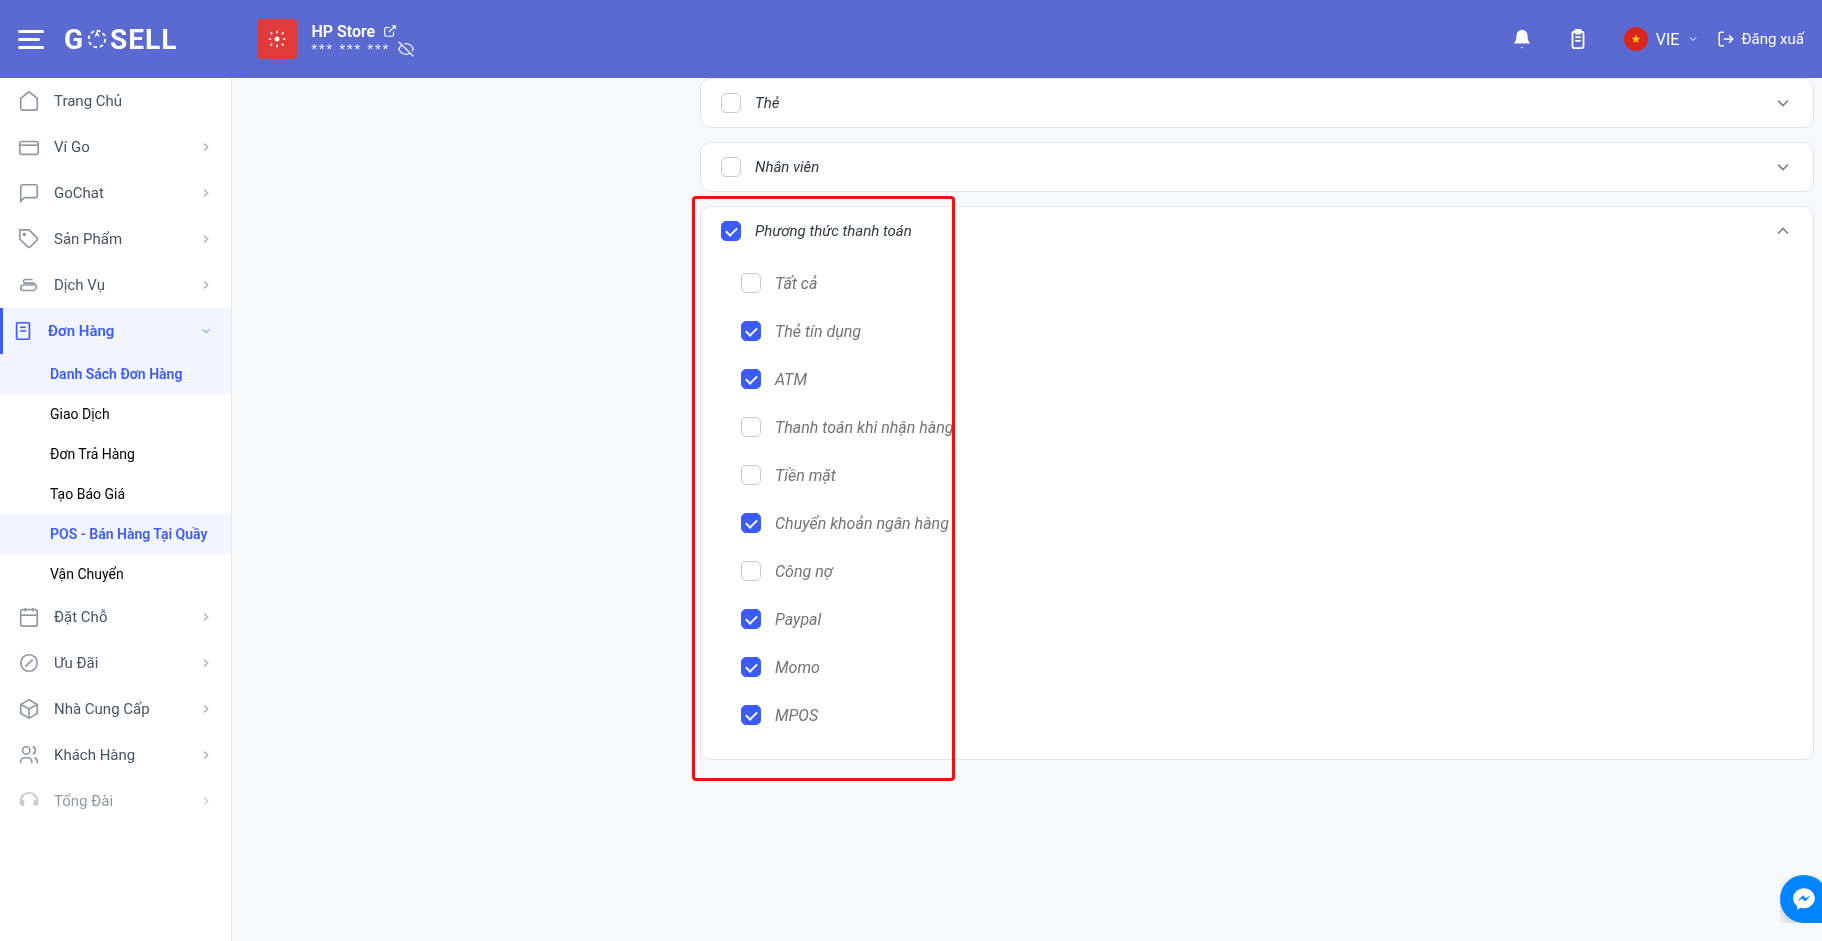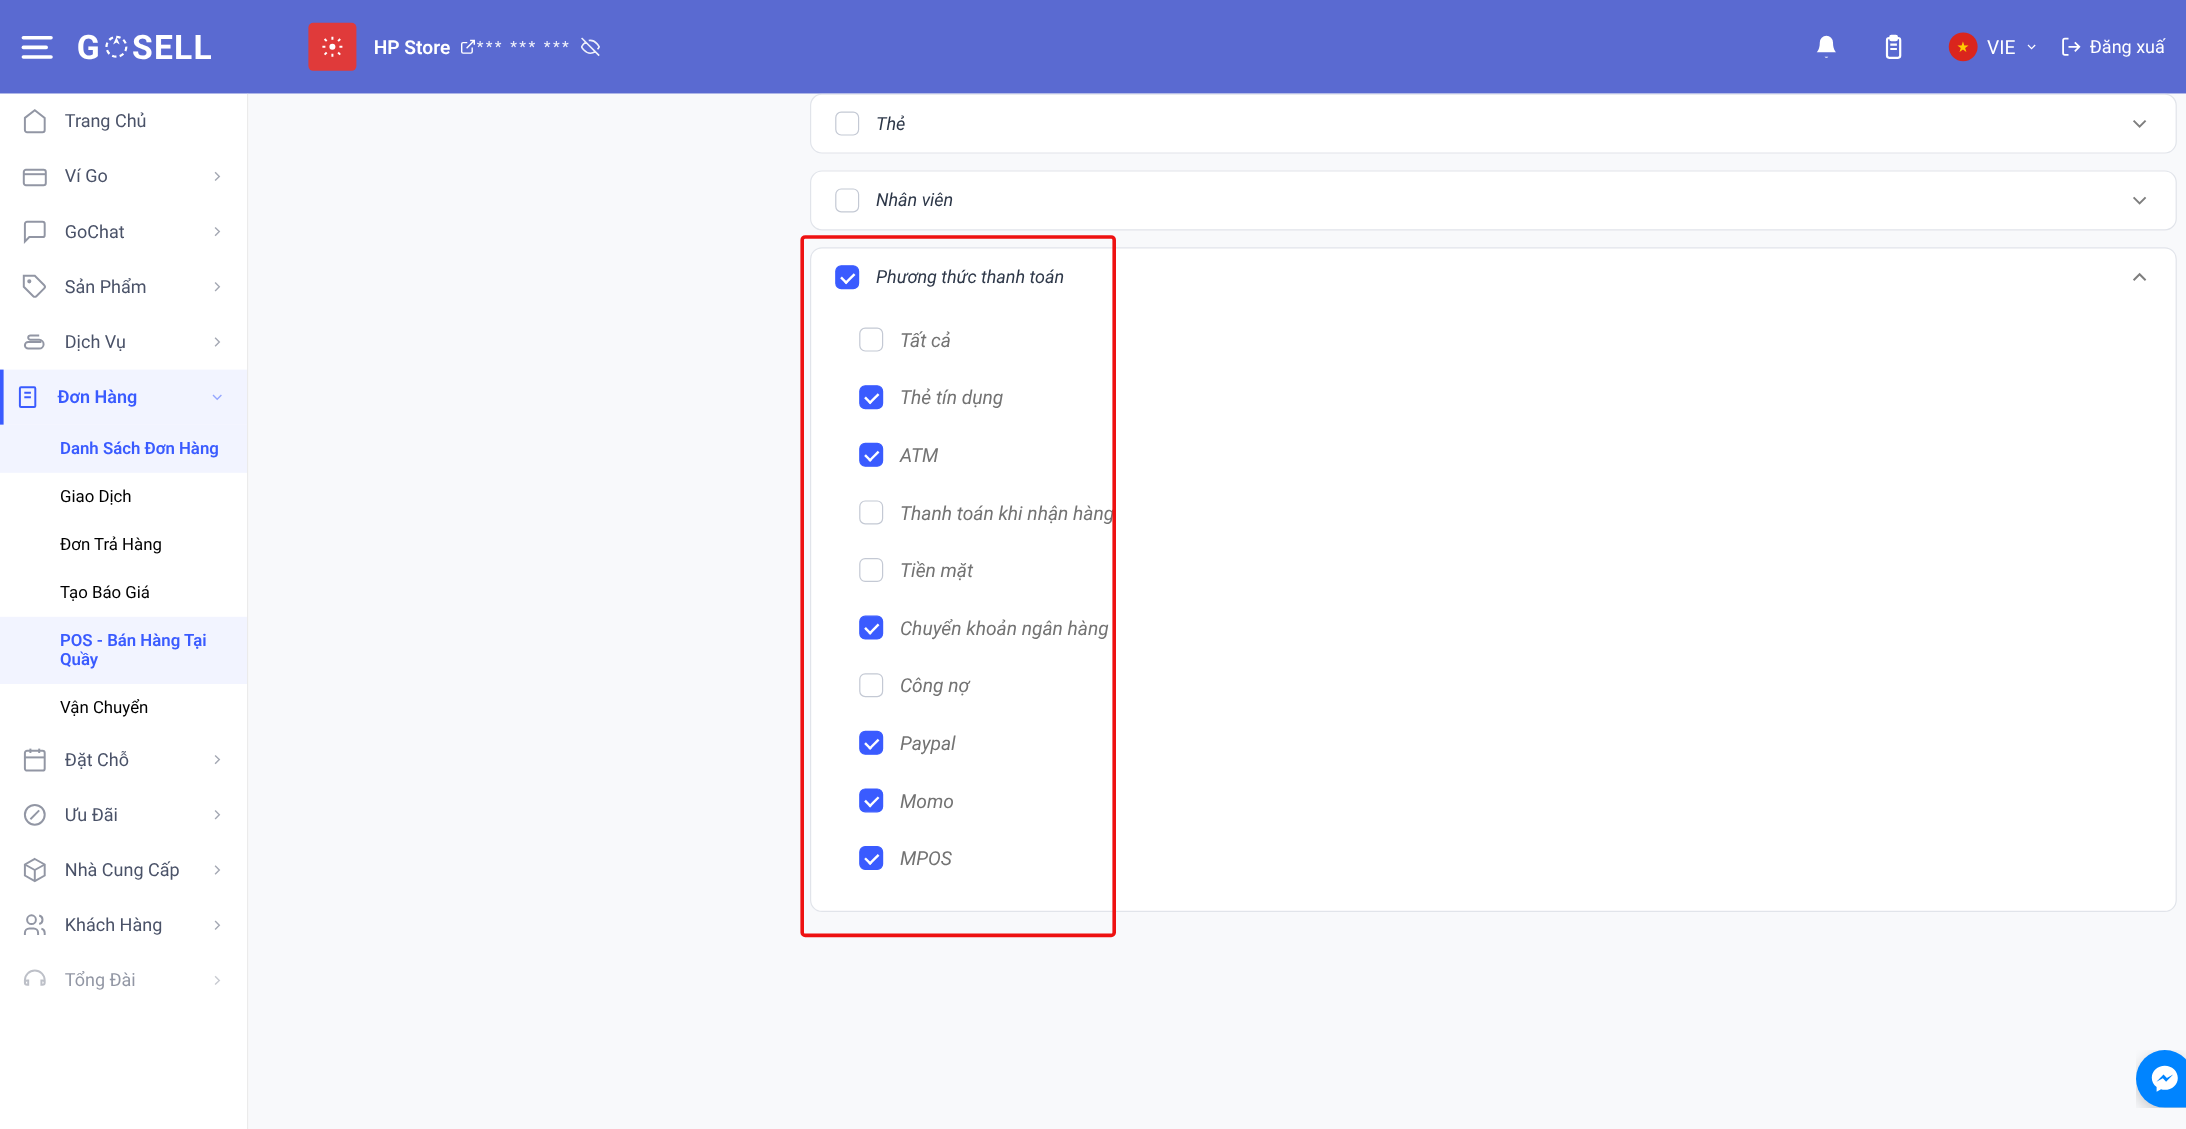--- a/index.html
+++ b/index.html
@@ -7,30 +7,30 @@
 .app { display: flex; flex-direction: column; height: 941px; width: 1822px; }
 .header { height: 78px; background: #5a6ad1; display: flex; align-items: center; padding: 0 18px; color: #fff; }
 .hamburger { width: 32px; height: 32px; display: flex; flex-direction: column; justify-content: center; gap: 5px; cursor: pointer; margin-right: 14px; }
 .hamburger span { height: 3px; background: #fff; border-radius: 2px; }
 .hamburger span:nth-child(1) { width: 26px; }
 .hamburger span:nth-child(2) { width: 22px; }
 .hamburger span:nth-child(3) { width: 26px; }
 .logo { font-size: 28px; font-weight: 700; letter-spacing: 1px; margin-right: 80px; display: flex; align-items: center; }
 .logo svg { margin: 0 2px; }
 .store-badge { width: 40px; height: 40px; background: #e03a3a; border-radius: 4px; display: flex; align-items: center; justify-content: center; margin-right: 14px; }
-.store-info { display: flex; flex-direction: row; }
+.store-info { display: flex; flex-direction: column; }
 .store-name { font-weight: 600; font-size: 16px; display: flex; align-items: center; gap: 8px; }
 .store-stars { font-size: 13px; letter-spacing: 2px; opacity: 0.9; display: flex; align-items: center; gap: 8px; }
 .header-spacer { flex: 1; }
 .header-icon { width: 40px; height: 40px; display: flex; align-items: center; justify-content: center; cursor: pointer; margin: 0 8px; }
 .lang { display: flex; align-items: center; gap: 8px; margin: 0 18px; cursor: pointer; }
 .flag { width: 24px; height: 24px; border-radius: 50%; background: #da251d; display: flex; align-items: center; justify-content: center; color: #ffcd00; font-size: 12px; }
 .logout { display: flex; align-items: center; gap: 6px; cursor: pointer; font-size: 15px; }
 .body { flex: 1; display: flex; overflow: hidden; }
-.sidebar { width: 207px; background: #fff; overflow-y: auto; border-right: 1px solid #e6e6e6; }
+.sidebar { width: 232px; background: #fff; overflow-y: auto; border-right: 1px solid #e6e6e6; }
 .sidebar::-webkit-scrollbar { width: 8px; }
 .sidebar::-webkit-scrollbar-thumb { background: #c8c8c8; border-radius: 4px; }
 .nav-item { display: flex; align-items: center; padding: 12px 18px; color: #4a5268; cursor: pointer; font-size: 15px; gap: 14px; }
 .nav-item.active { color: #3a5bff; font-weight: 600; background: #f2f4ff; border-left: 3px solid #3a5bff; padding-left: 9px; }
 .nav-item.sub { padding-left: 50px; font-size: 14px; color: #000000; }
 .nav-item.sub.active { color: #3a5bff; font-weight: 600; background: #f2f4ff; border-left: none; padding-left: 50px; }
 .nav-icon { width: 22px; height: 22px; flex-shrink: 0; opacity: 0.6; }
 .nav-item.active .nav-icon { opacity: 1; }
 .nav-label { flex: 1; }
 .nav-chev { width: 14px; height: 14px; opacity: 0.5; }

